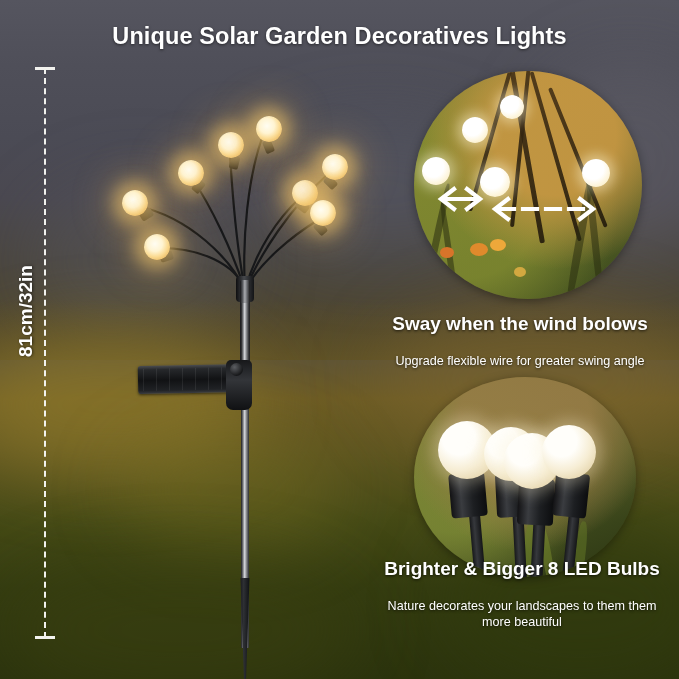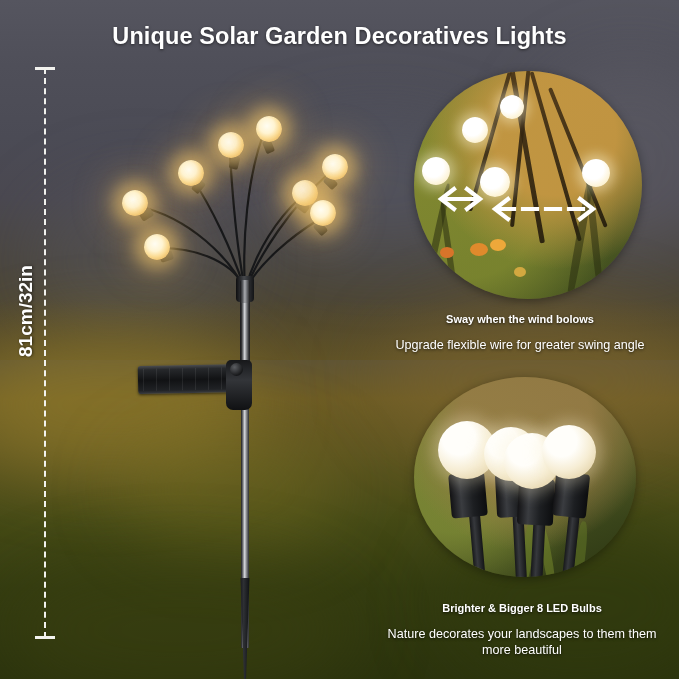--- a/index.html
+++ b/index.html
@@ -140,24 +140,24 @@
   .cu-socket{position:absolute;border-radius:4px;
     background:linear-gradient(90deg,#121214 0%,#3a3c40 30%,#1d1f22 62%,#0c0d0f 100%);}
   .cu-stem{position:absolute;border-radius:2px;
     background:linear-gradient(90deg,#17181a,#36383c 40%,#141517);transform-origin:50% 0%;}
 
   
   .arrows{position:absolute;left:0;top:0;width:679px;height:679px;pointer-events:none;}
 
   
   .cap{position:absolute;width:300px;text-align:center;color:#ffffff;}
-  .cap-h{font-size:11px;font-weight:bold;text-shadow:0 1px 3px rgba(0,0,0,.7);}
-  .cap-s{font-size:12.6px;line-height:16px;margin-top:12px;text-shadow:0 1px 3px rgba(0,0,0,.7);}
+  .cap-h{font-size:19px;font-weight:bold;text-shadow:0 1px 3px rgba(0,0,0,.7);}
+  .cap-s{font-size:12.6px;line-height:16px;margin-top:18px;text-shadow:0 1px 3px rgba(0,0,0,.7);}
   .cap1{left:370px;top:313px;}
-  .cap2{left:372px;top:602px;}
+  .cap2{left:372px;top:558px;}
 </style>
 </head>
 <body>
 
 <div id="stage">
 
   <div class="bg-layer">
     <div class="bg-sky"></div>
     <div class="bg-blob blob-f"></div>
     <div class="bg-blob blob-g"></div>

